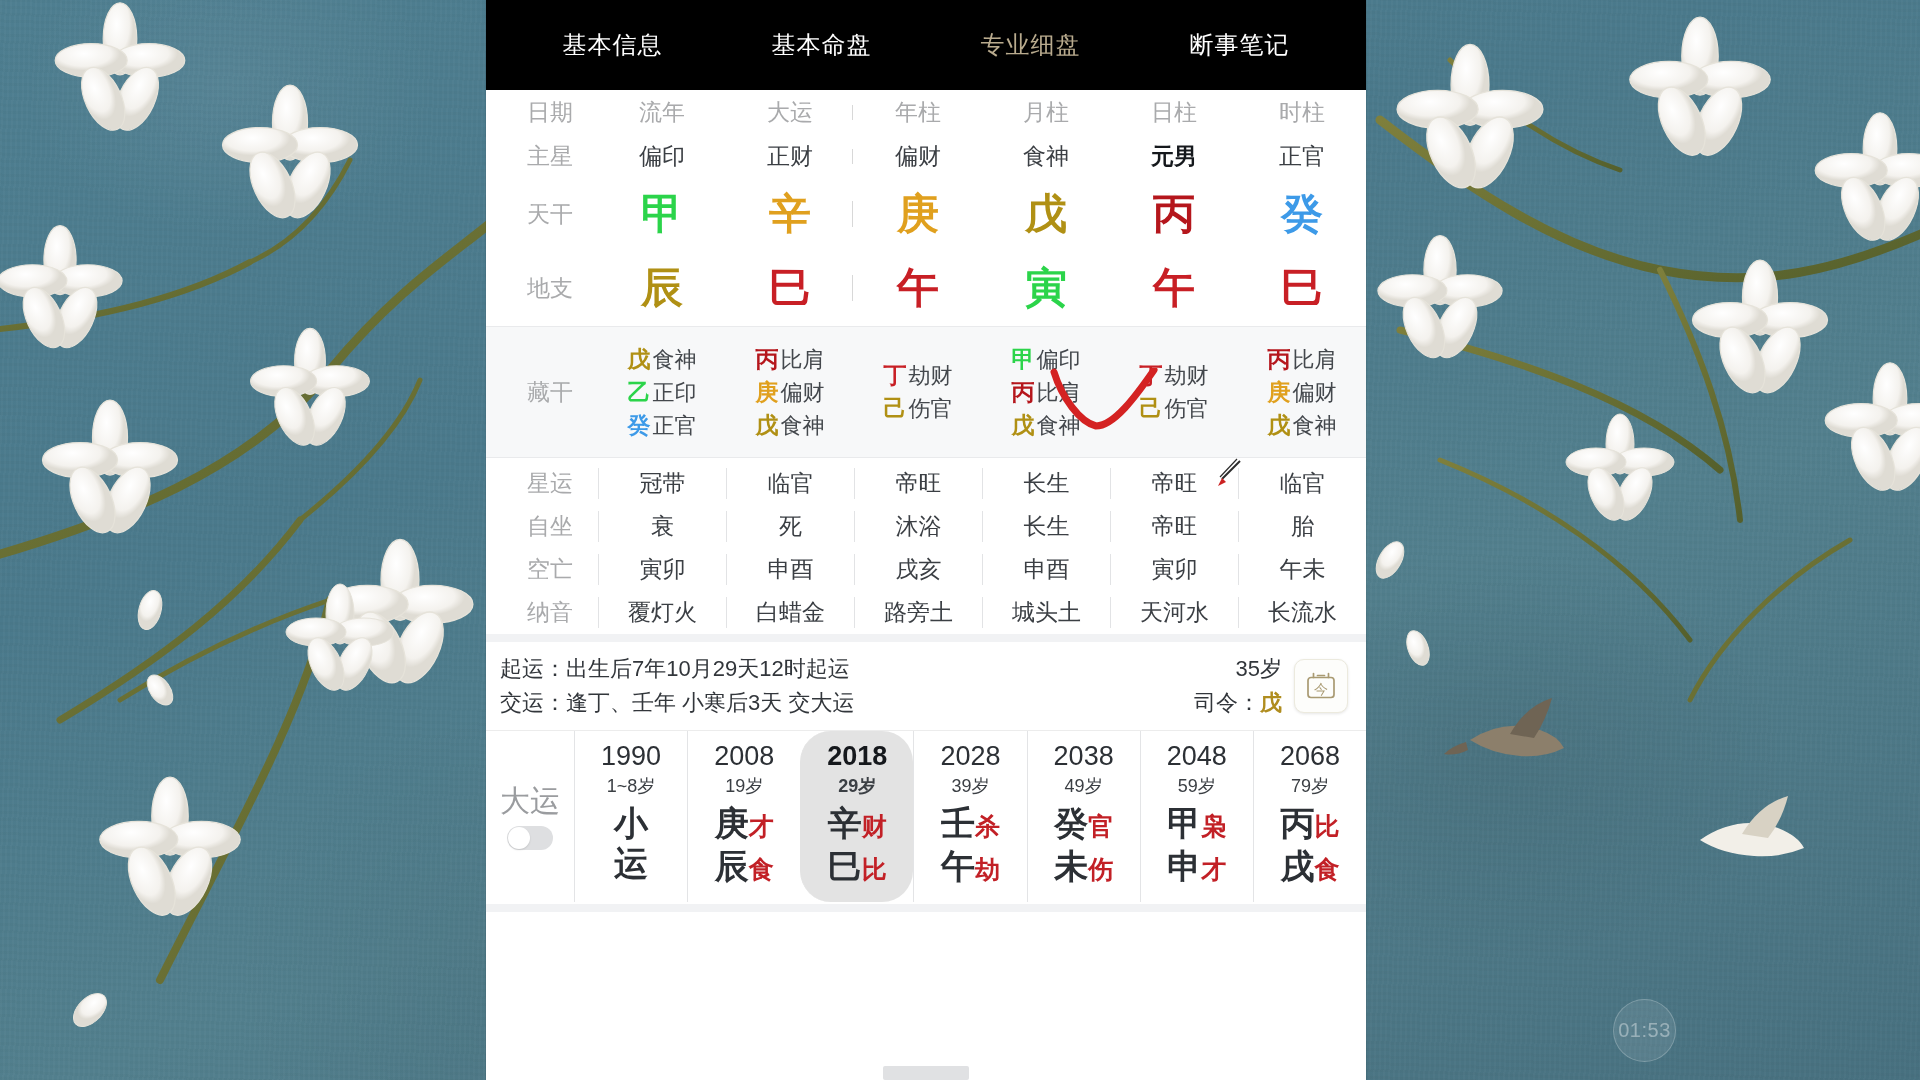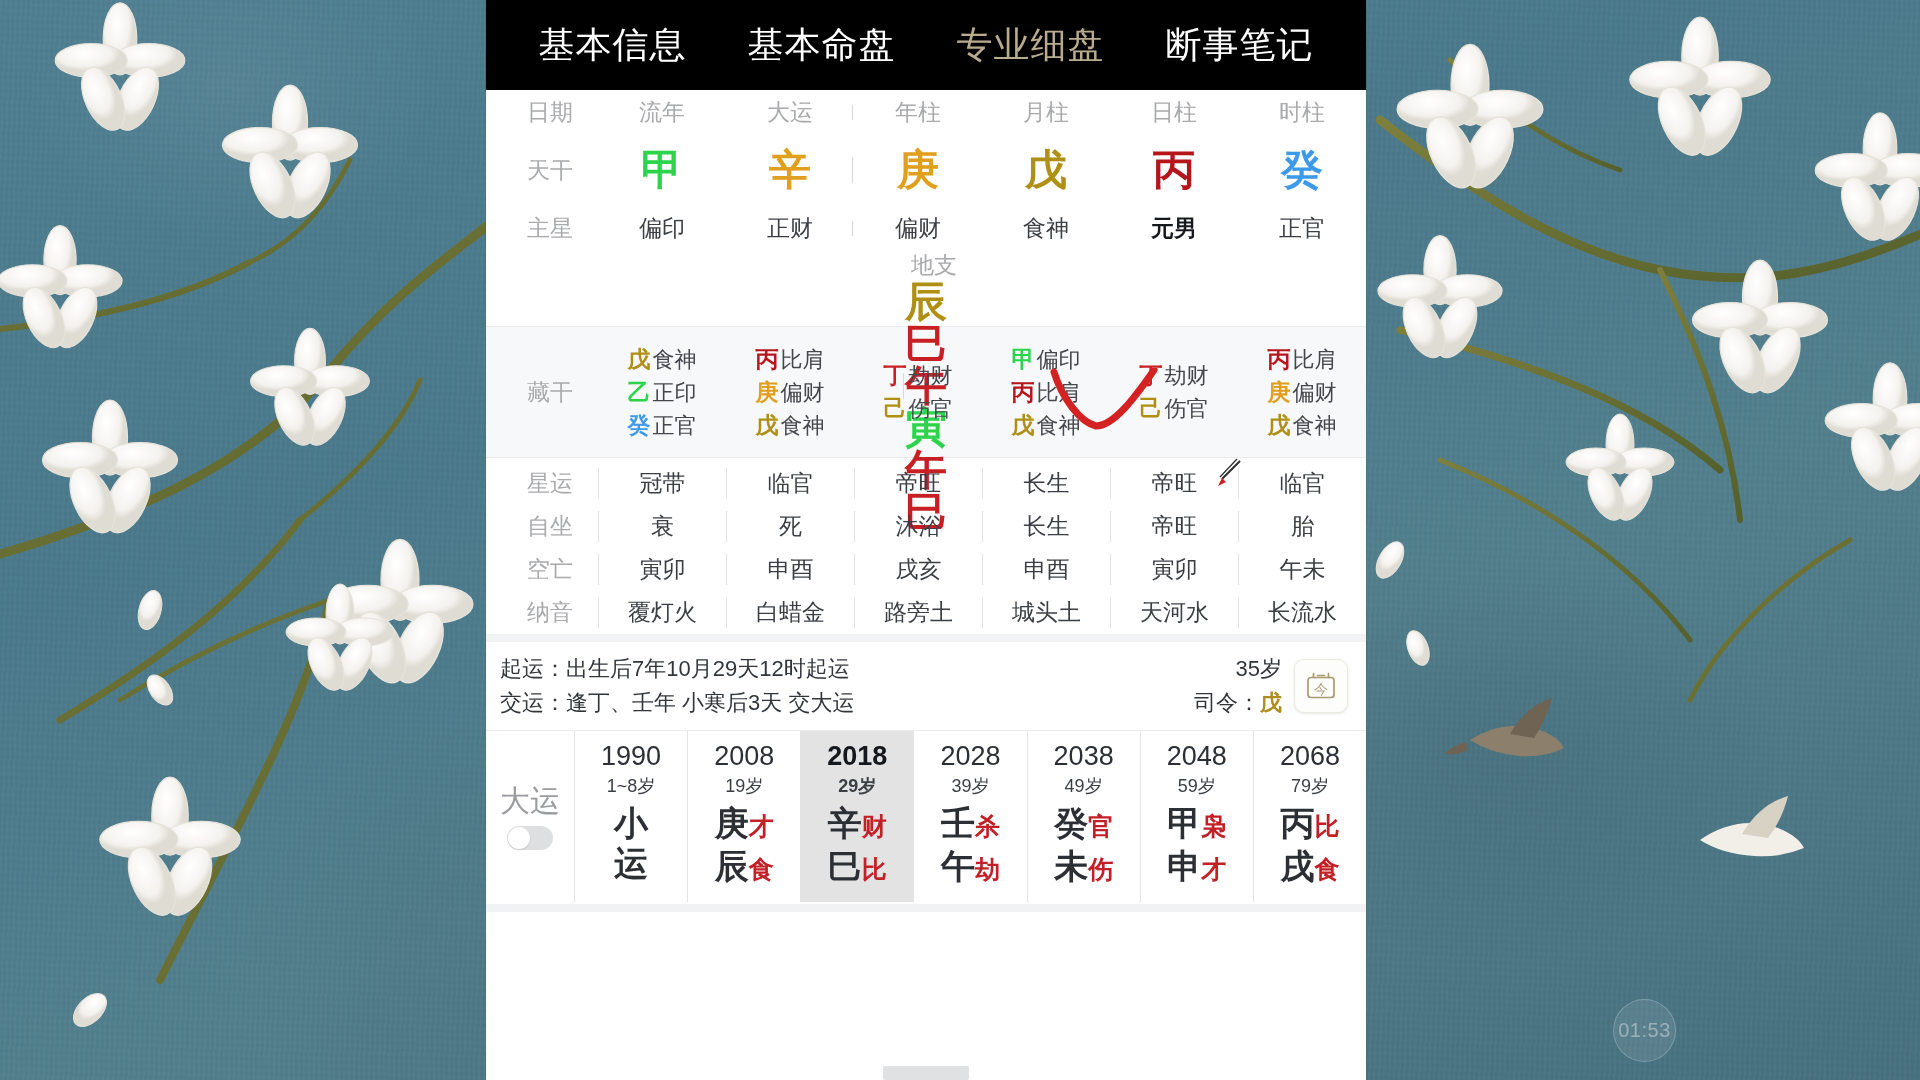--- a/index.html
+++ b/index.html
@@ -52,21 +52,21 @@
     overflow: hidden;
     box-shadow: 0 0 0 1px rgba(0,0,0,.06);
   }
 
   
   #tabbar {
     height: 90px; background:#000;
     display:flex; align-items:center; justify-content:space-around;
     padding: 0 22px;
   }
-  .tab { font-size: 36px; color:#ffffff; letter-spacing:1px; white-space:nowrap; }
+  .tab { font-size: 24px; color:#ffffff; letter-spacing:1px; white-space:nowrap; }
   .tab.muted { color:#b9ab8e; }
 
   
   #chart-table { background:#fff; }
   .grid-row { display:flex; align-items:center; }
   .cell-label {
     width: 112px; flex: none; text-align:center;
     color:#a9aaac; font-size: 23px; padding-left: 16px;
   }
   .cell {
@@ -78,21 +78,21 @@
     width:1px; background:#d8d8d8;
   }
 
   .row-head { height: 44px; }
   .row-head .cell { color:#a9aaac; font-size:23px; }
   .row-star { height: 44px; }
   .row-star .cell { color:#3b3f44; font-size:23px; }
   .row-star .cell.bold { font-weight:bold; color:#15181c; }
   .row-stem { height: 72px; }
   .row-stem .cell { font-size: 42px; font-weight:bold; line-height:1; }
-  .row-branch { height: 76px; flex-direction: column; }
+  .row-branch { height: 76px; }
   .row-branch .cell { font-size: 42px; font-weight:bold; line-height:1; }
 
   
   #hidden-band {
     background:#f7f8f9;
     border-top:1px solid #e9eaec; border-bottom:1px solid #e9eaec;
     display:flex; align-items:center;
     height: 132px;
   }
   #hidden-band .cell-label { color:#a9aaac; font-size:23px; }
@@ -150,21 +150,21 @@
   .toggle .knob{
     position:absolute; left:1px; top:1px; width:22px; height:22px;
     border-radius:50%; background:#fff; box-shadow:0 1px 2px rgba(0,0,0,.12);
   }
   .dy-col {
     flex:1 1 0; min-width:0;
     border-left:1px solid #e3e4e6;
     display:flex; flex-direction:column; align-items:center;
     padding-top:8px;
   }
-  .dy-col.sel { background:#e3e3e3; border-left-color:#e3e3e3; }
+  .dy-col.sel { background:#e3e3e3; border-left-color:#e3e3e3;border-radius:31px; }
   .dy-year { font-size:27px; color:#2c3035; line-height:34px; }
   .dy-col.sel .dy-year { font-weight:bold; color:#15181c; }
   .dy-age { font-size:18px; color:#3b3f44; line-height:26px; }
   .dy-col.sel .dy-age { font-weight:bold;text-align:center; }
   .dy-pair { margin-top:4px; }
   .dy-line { font-size:34px; line-height:40px; white-space:nowrap; color:#2c3035; font-weight:500; }
   .dy-line .sub { font-size:25px; color:#c22026; font-weight:bold; }
   .dy-line .main { font-weight:bold; }
 
   #panel-foot { height:8px; background:#f1f2f4; margin-top:2px; }
@@ -351,38 +351,38 @@
       <div class="grid-row row-head">
         <div class="cell-label">日期</div>
         <div class="cell">流年</div>
         <div class="cell">大运</div>
         <div class="cell divider-col">年柱</div>
         <div class="cell">月柱</div>
         <div class="cell">日柱</div>
         <div class="cell">时柱</div>
       </div>
 
+      <div class="grid-row row-star">
+        <div class="cell-label">主星</div>
+        <div class="cell">偏印</div>
+        <div class="cell">正财</div>
+        <div class="cell divider-col">偏财</div>
+        <div class="cell">食神</div>
+        <div class="cell bold">元男</div>
+        <div class="cell">正官</div>
+      </div>
+
       <div class="grid-row row-stem">
         <div class="cell-label">天干</div>
         <div class="cell stem-c" style="color: rgb(43, 212, 74);">甲</div>
         <div class="cell stem-c" style="color: rgb(224, 160, 30);">辛</div>
         <div class="cell stem-c divider-col" style="color: rgb(224, 160, 30);">庚</div>
         <div class="cell stem-c" style="color: rgb(176, 144, 20);">戊</div>
         <div class="cell stem-c" style="color: rgb(181, 22, 28);">丙</div>
         <div class="cell stem-c" style="color: rgb(61, 154, 232);">癸</div>
-      </div>
-
-      <div class="grid-row row-star">
-        <div class="cell-label">主星</div>
-        <div class="cell">偏印</div>
-        <div class="cell">正财</div>
-        <div class="cell divider-col">偏财</div>
-        <div class="cell">食神</div>
-        <div class="cell bold">元男</div>
-        <div class="cell">正官</div>
       </div>
 
       <div class="grid-row row-branch">
         <div class="cell-label">地支</div>
         <div class="cell branch-c" style="color: rgb(176, 144, 20);">辰</div>
         <div class="cell branch-c" style="color: rgb(200, 31, 37);">巳</div>
         <div class="cell branch-c divider-col" style="color: rgb(200, 31, 37);">午</div>
         <div class="cell branch-c" style="color: rgb(43, 212, 74);">寅</div>
         <div class="cell branch-c" style="color: rgb(200, 31, 37);">午</div>
         <div class="cell branch-c" style="color: rgb(200, 31, 37);">巳</div>

